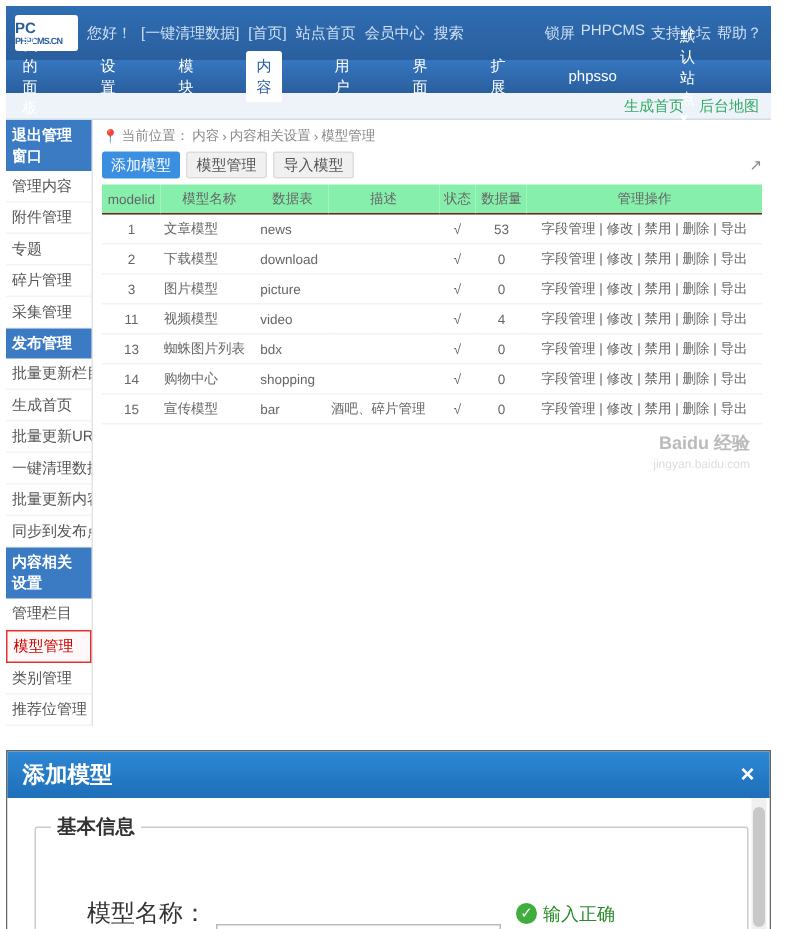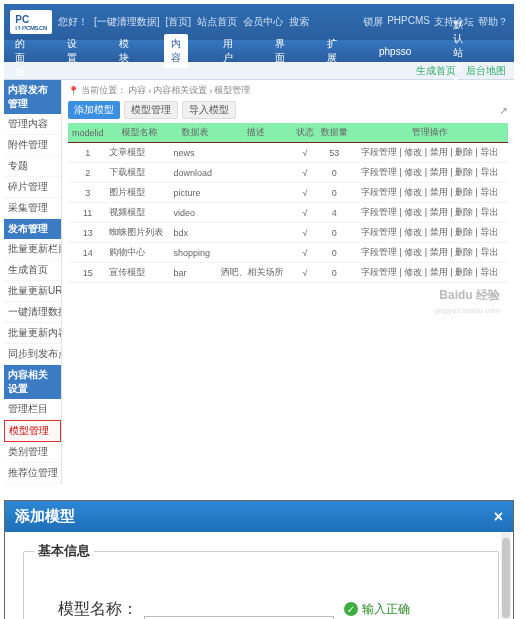--- a/index.html
+++ b/index.html
@@ -1,21 +1,21 @@
 <!DOCTYPE html>
 <html><head>
 <meta charset="utf-8">
 <style>
   * { box-sizing: border-box; margin: 0; padding: 0; }
   body { font-family: "Microsoft YaHei", Arial, sans-serif; font-size: 11px; background: #fff; width: 525px; }
 
   
   .admin-wrap { width: 510px; margin: 4px; border: 0; }
   .topbar { background: linear-gradient(#2f6db3,#2a5f9e); color: #fff; height: 36px; display: flex; align-items: center; padding: 0 6px; font-size: 10px; }
-  .logo { width: 42px; height: 24px; background: #fff; color: #2a5f9e; font-weight: bold; font-size: 10px; display:flex; align-items:center; justify-content:center; border-radius:2px; margin-right:6px;}
+  .logo { width: 42px; height: 24px; background: #fff; color: #2a5f9e; font-weight: bold; font-size: 10px; display:flex; align-items:center; justify-content:flex-start; border-radius:2px; margin-right:6px;}
   .logo small { font-size:6px; display:block; letter-spacing:-0.5px;}
   .topbar-links { flex:1; display:flex; gap:6px; align-items:center; color:#cfe0f3; }
   .topbar-links span { cursor:default; }
   .topbar-right { color:#cfe0f3; display:flex; gap:4px; }
   .mainnav { background: linear-gradient(#3676bf,#2a5f9e); height: 22px; display:flex; align-items:center; padding: 0 44px 0 4px; gap: 28px;}
   .mainnav .tab { color:#fff; padding:3px 7px; font-size:10px; cursor:pointer; }
   .mainnav .tab.active { background:#fff; color:#2a5f9e; border-radius:2px 2px 0 0; }
   .subbar { background:#eef3f9; border-bottom:1px solid #d0dce8; height:18px; display:flex; justify-content:flex-end; align-items:center; padding:0 8px; font-size:10px; color:#3a6; gap:10px;}
   .body-row { display:flex; }
   .sidebar { width:58px; background:#fff; border-right:1px solid #e3e3e3; font-size:10px; }
@@ -88,21 +88,21 @@
       <span class="tab">扩展</span>
       <span class="tab">phpsso</span>
       <span class="tab">默认站点 ▾</span>
     </div>
   <div class="subbar">
     <span>生成首页</span>
     <span>后台地图</span>
   </div>
   <div class="body-row">
     <div class="sidebar">
-      <div class="side-head">内容发布管理</div>
+      <div class="side-head">退出管理窗口</div>
       <div id="side1">
           <div class="side-item">管理内容</div>
           <div class="side-item">附件管理</div>
           <div class="side-item">专题</div>
           <div class="side-item">碎片管理</div>
           <div class="side-item">采集管理</div>
         </div>
       <div class="side-head">发布管理</div>
       <div id="side2">
           <div class="side-item">批量更新栏目页</div>
@@ -200,21 +200,21 @@
               <td class="l">shopping</td>
               <td class="l"></td>
               <td class="red-check">√</td>
               <td>0</td>
               <td class="ops">字段管理 | 修改 | 禁用 | 删除 | 导出</td>
             </tr>
             <tr>
               <td>15</td>
               <td class="l">宣传模型</td>
               <td class="l">bar</td>
-              <td class="l">酒吧、相关场所</td>
+              <td class="l">酒吧、碎片管理</td>
               <td class="red-check">√</td>
               <td>0</td>
               <td class="ops">字段管理 | 修改 | 禁用 | 删除 | 导出</td>
             </tr>
           </tbody>
       </table>
       <div class="watermark">
         <b>Baidu 经验</b><br>
         <span style="font-size:8px;color:#ddd">jingyan.baidu.com</span>
       </div>

